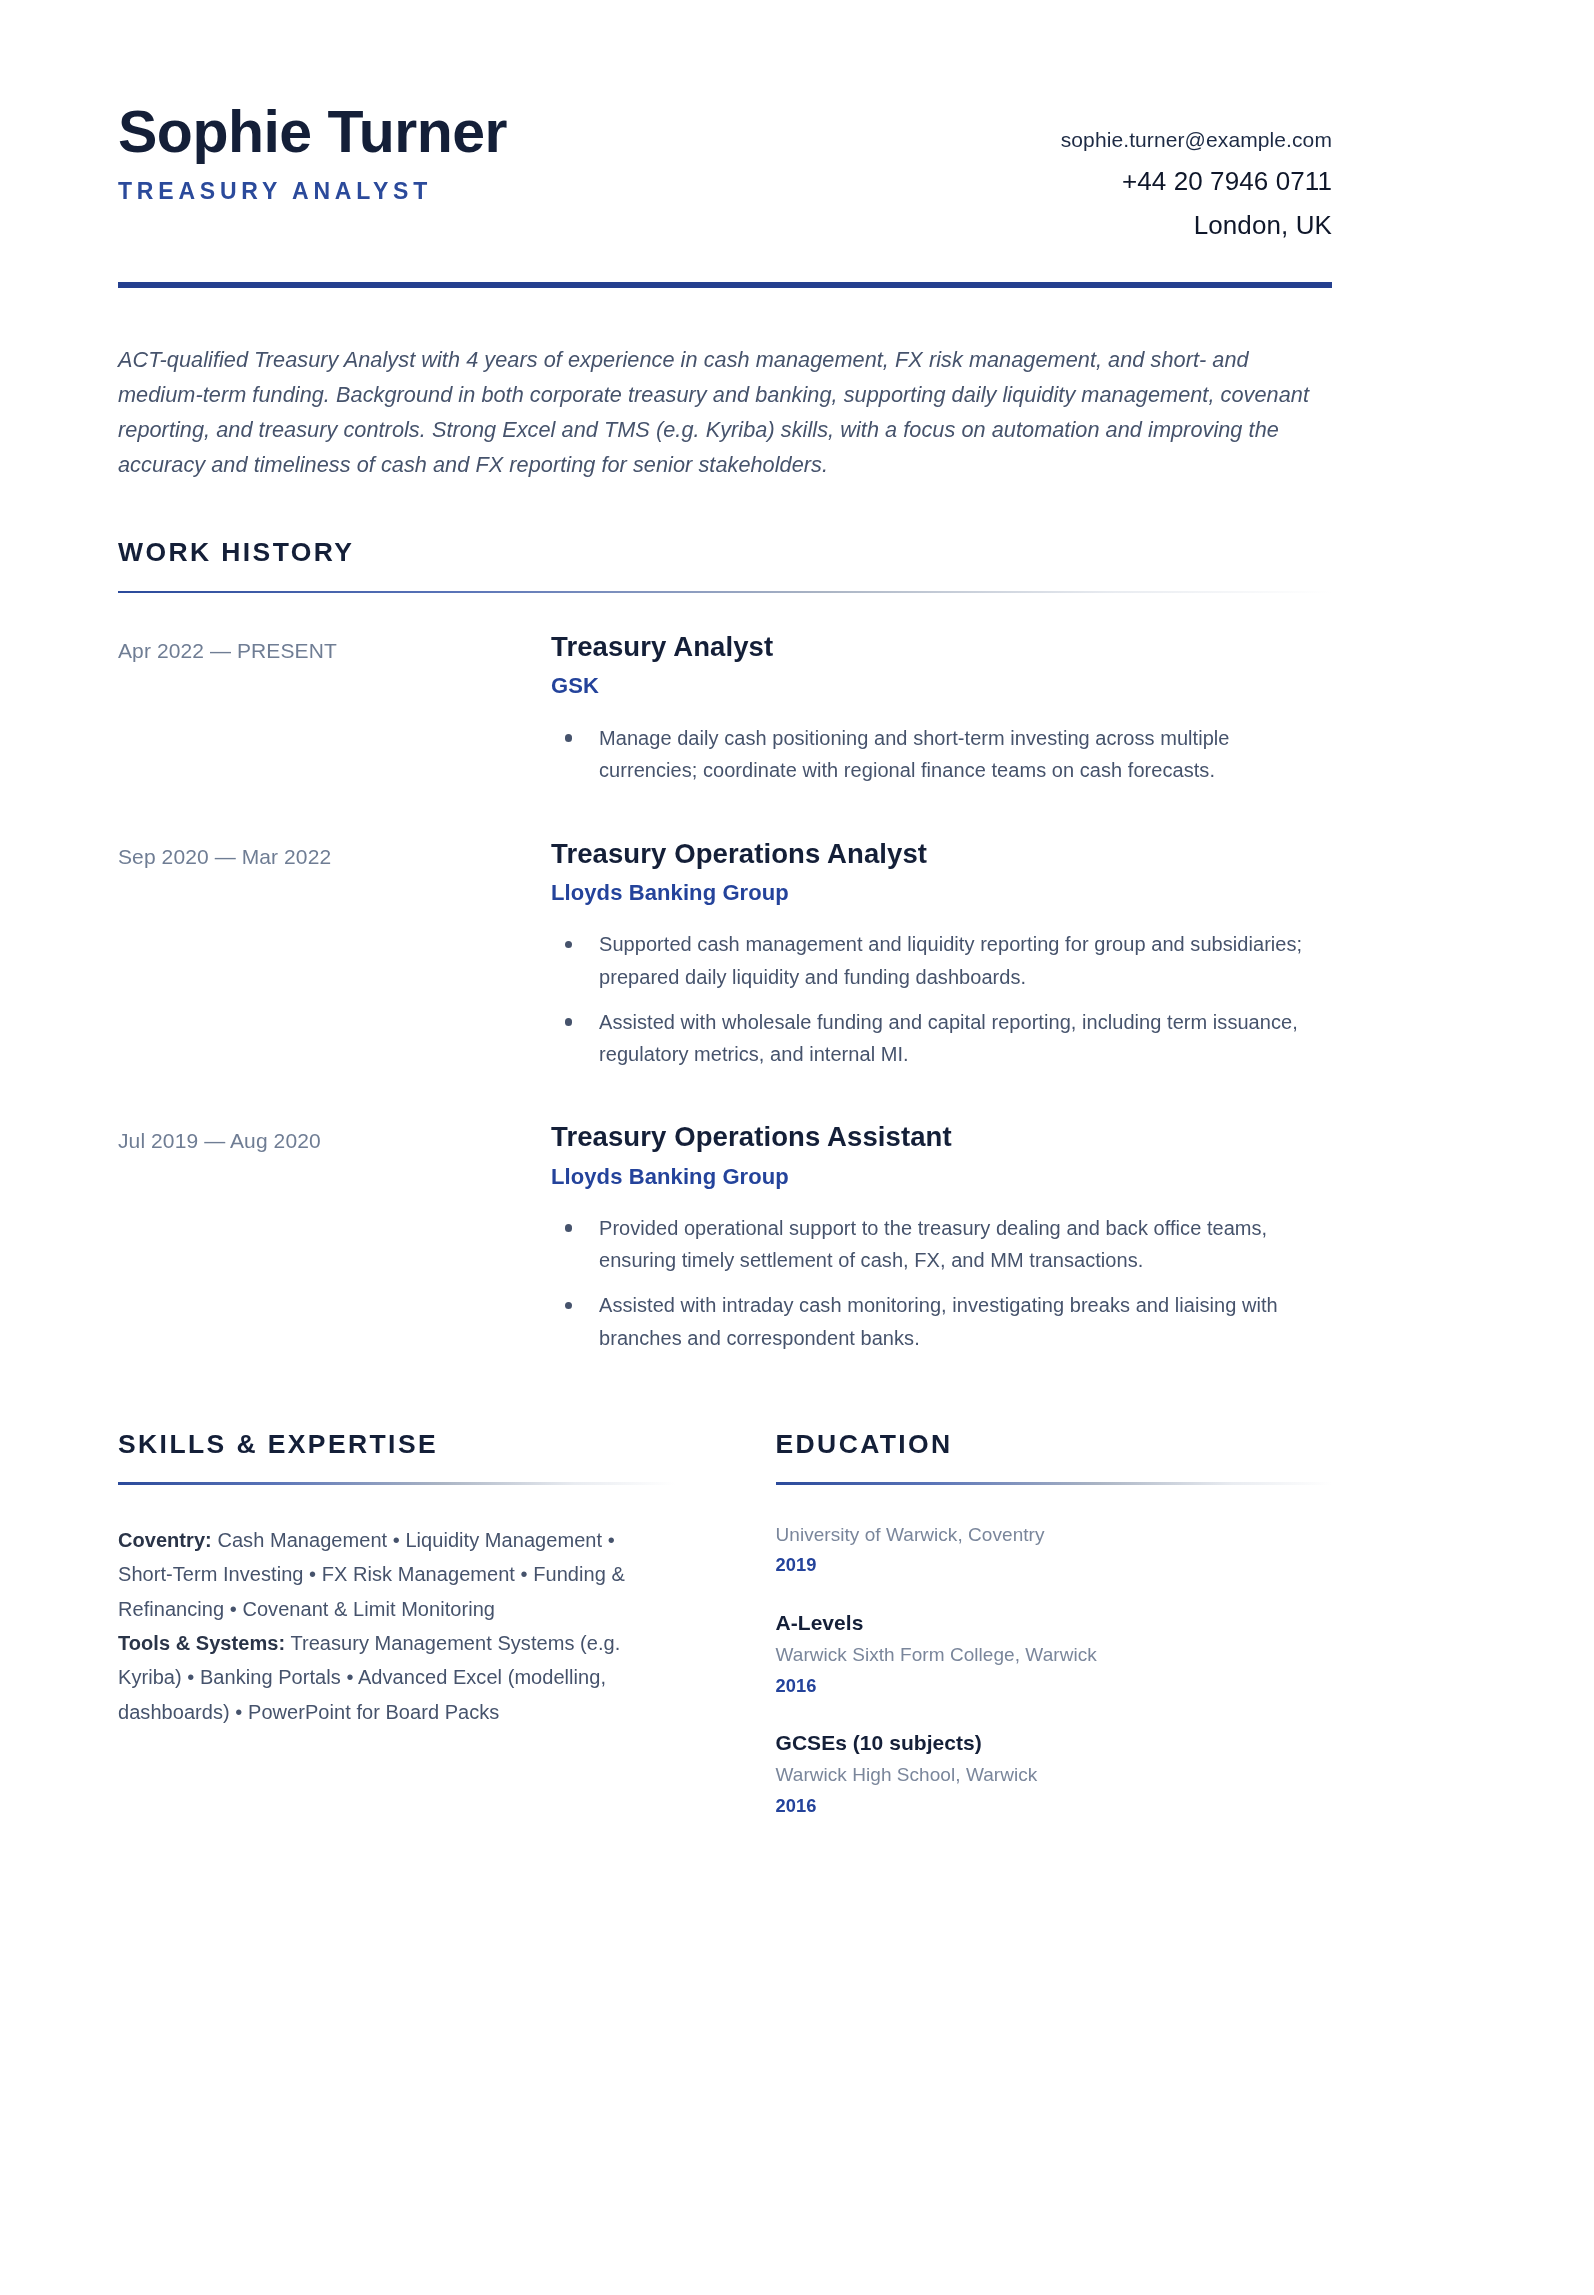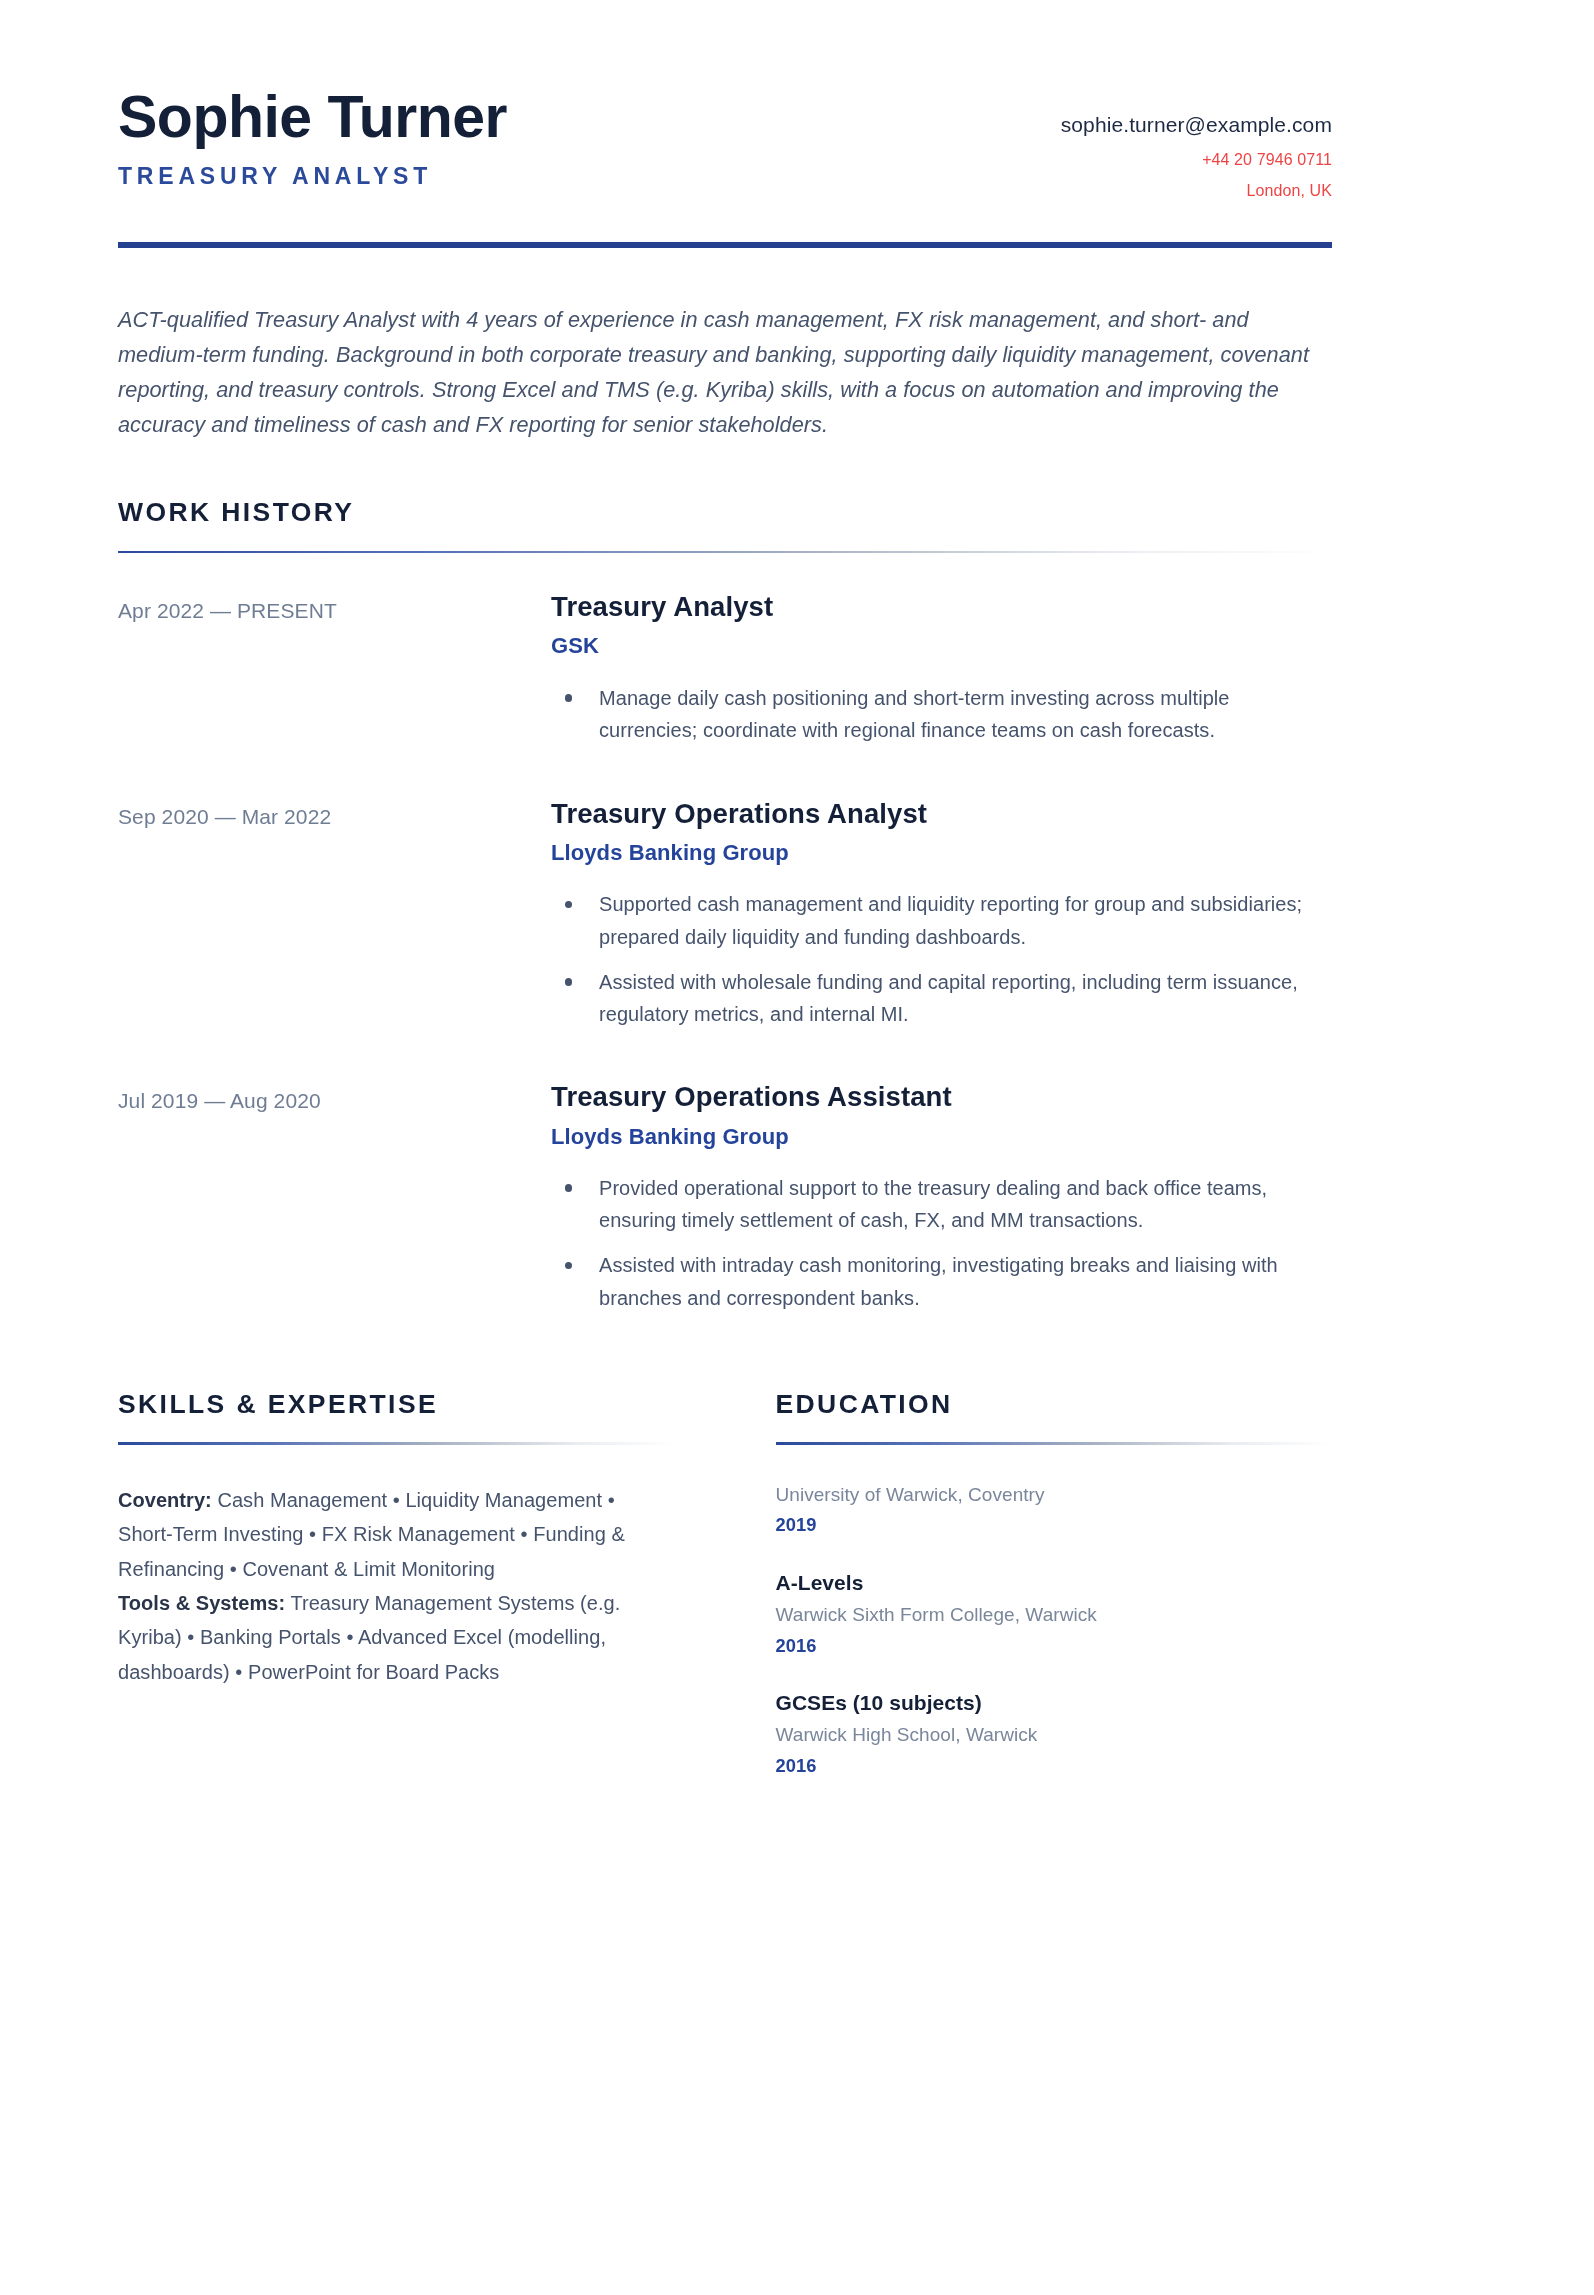--- a/index.html
+++ b/index.html
@@ -12,21 +12,21 @@
   body {
     font-family: "Liberation Sans", sans-serif;
     color: #3f4c63;
     -webkit-font-smoothing: antialiased;
   }
 
   .page {
     width: 1450px;
     min-height: 2295px;
     background: #ffffff;
-    padding: 1px 118px;
+    padding: 16px 118px;
     position: relative;
   }
 
   
   .header {
     display: flex;
     align-items: flex-start;
     justify-content: space-between;
     padding-top: 82px;
   }
@@ -59,23 +59,23 @@
 
   .contact-email {
     font-size: 21px;
     font-weight: 400;
     color: #1d2a44;
     line-height: 1.25;
     letter-spacing: 0.1px;
   }
 
   .contact-line {
-    font-size: 16px;
+    font-size: 26px;
     font-weight: 400;
-    color: #ef4444;
+    color: #0f172a;
     line-height: 1.25;
     margin-top: 11.6px;
     letter-spacing: 0.1px;
   }
 
   .header-rule {
     margin-top: 41px;
     height: 5.3px;
     background: #25408f;
     width: 100%;

